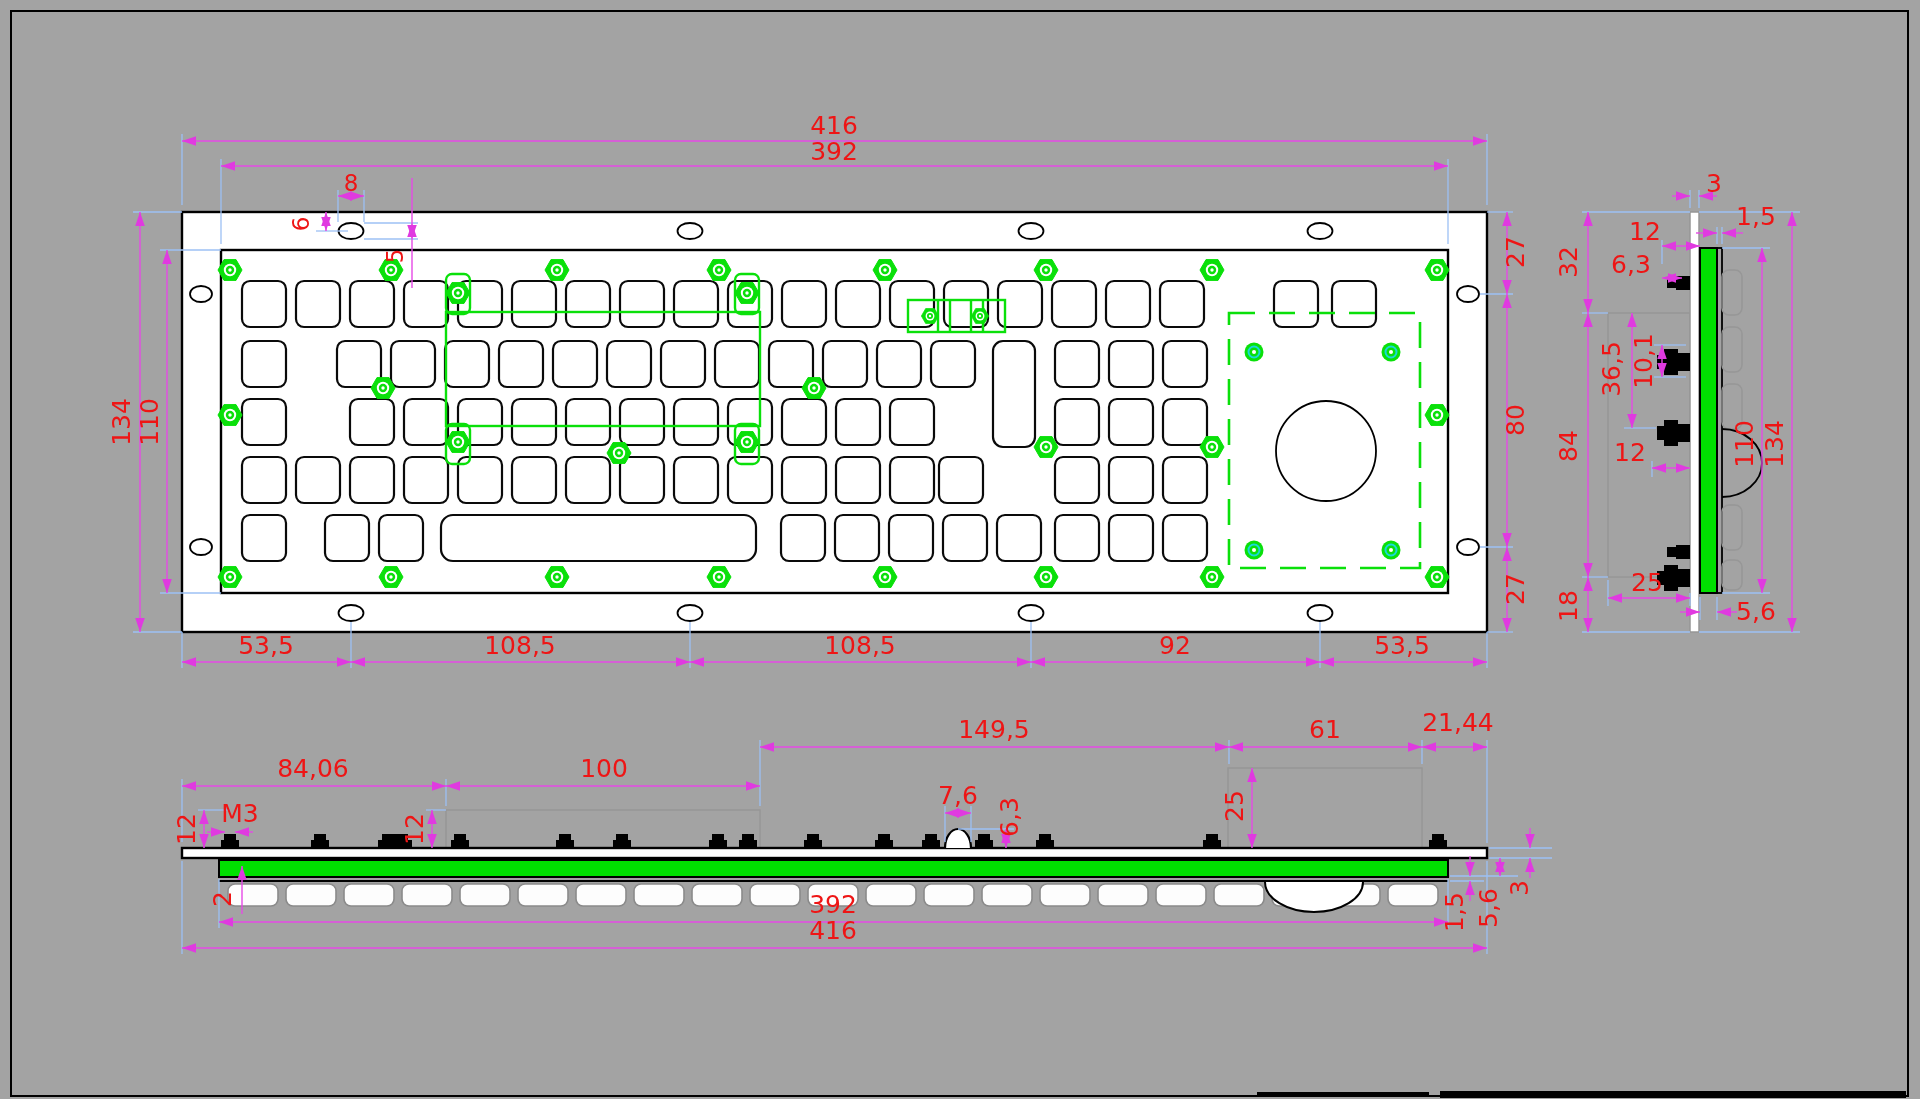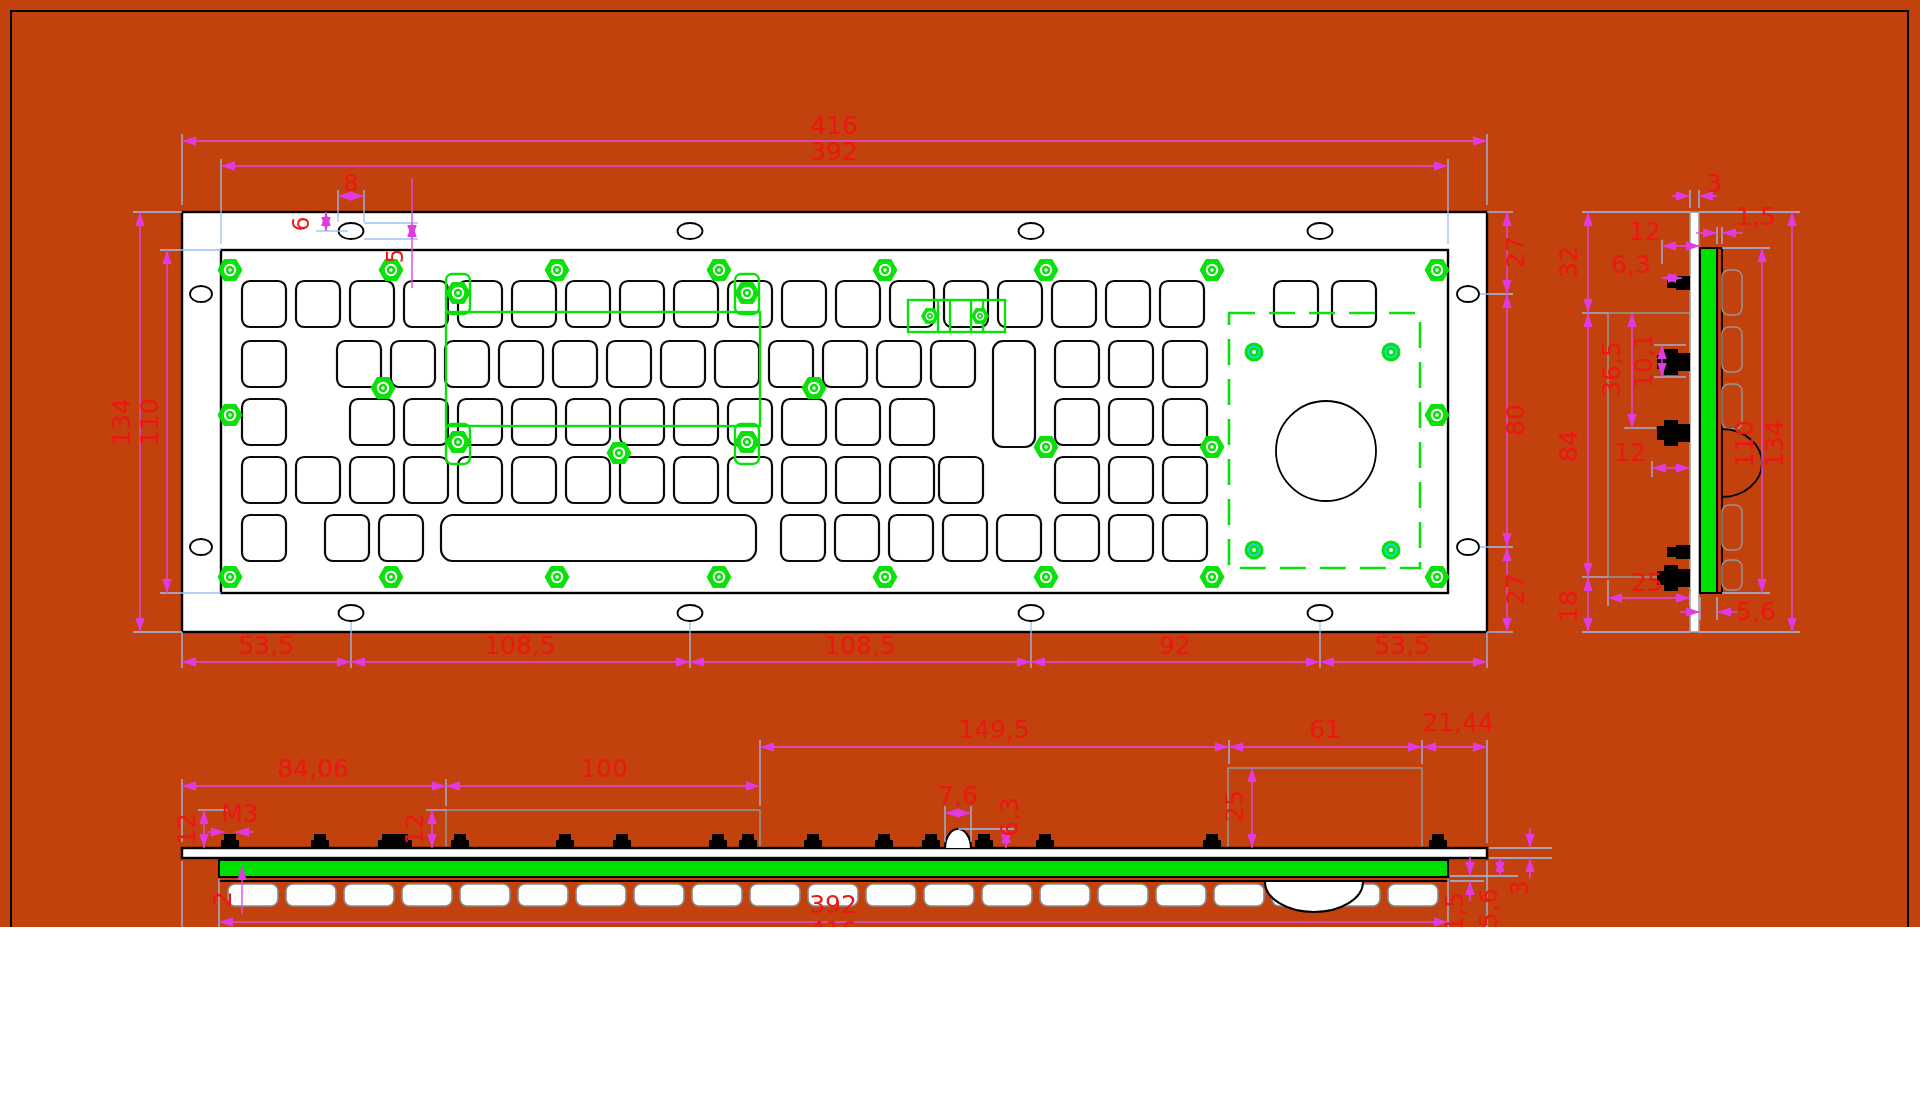--- a/index.html
+++ b/index.html
@@ -1,16 +1,16 @@
 <!DOCTYPE html>
 <html><head>
 <meta charset="utf-8">
 <style>
   html,body{margin:0;padding:0;background:#fff;}
-  .sheet{width:1920px;height:927px;position:relative;background:#c2410c;overflow:hidden;}
+  .sheet{width:1920px;height:1099px;position:relative;background:#a3a3a3;overflow:hidden;}
   svg{display:block;}
   
   .blk   {stroke:#000;stroke-width:2.4;fill:#fff;}
   .blkthin{stroke:#000;stroke-width:1.8;fill:none;}
   .key   {stroke:#0a0a0a;stroke-width:2.2;fill:#fff;}
   .cap   {stroke:#8a8a8a;stroke-width:1.6;fill:#fdfdfd;}
   .gray  {stroke:#979797;stroke-width:1.5;fill:none;}
   .grayf {stroke:#979797;stroke-width:1.5;fill:#fff;}
   .grn   {stroke:#0ae00a;stroke-width:2.4;fill:none;}
   .grnF  {stroke:#000;stroke-width:2;fill:#00e000;}

